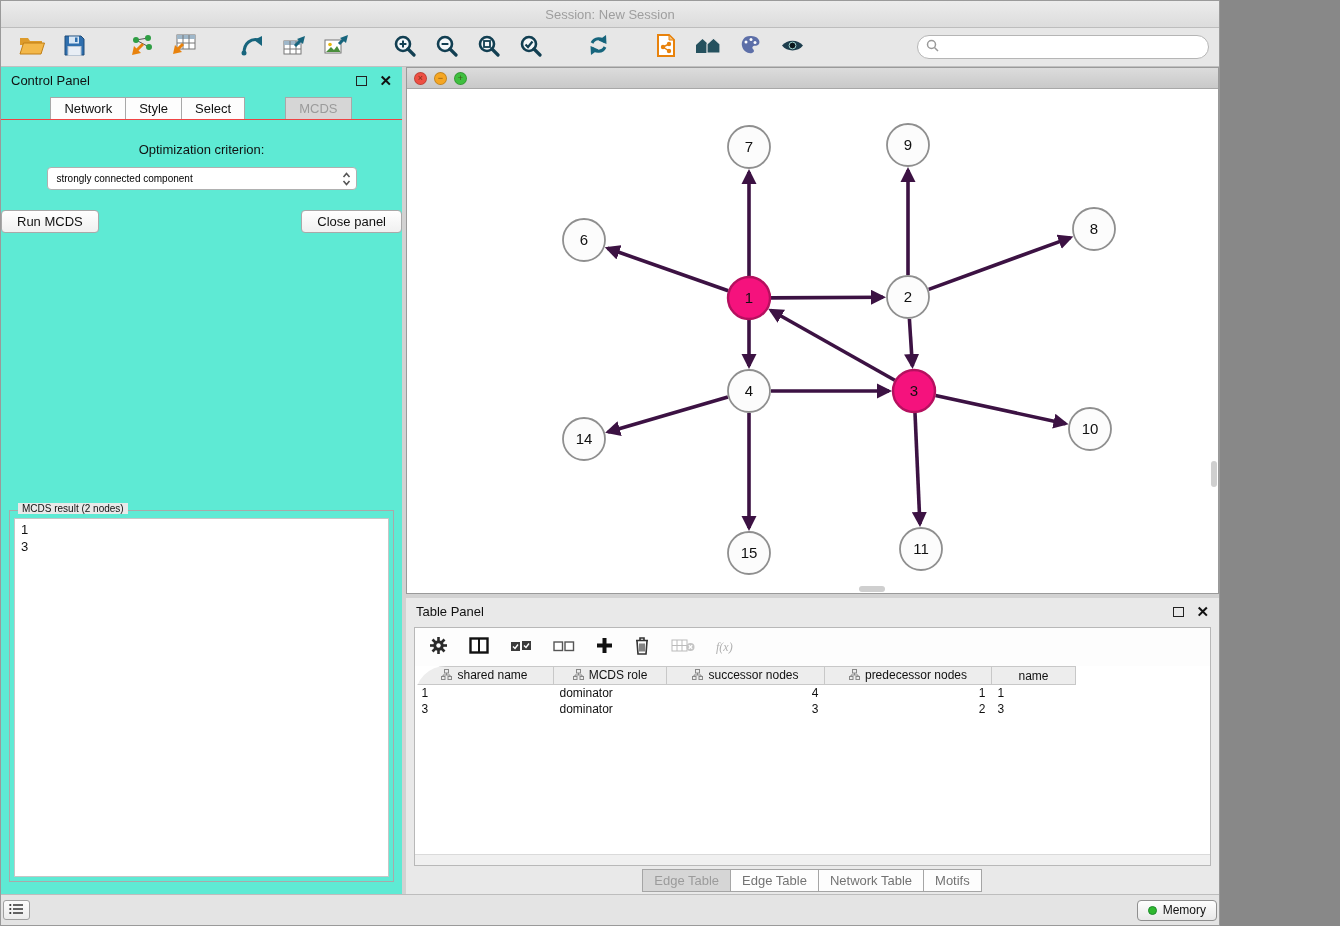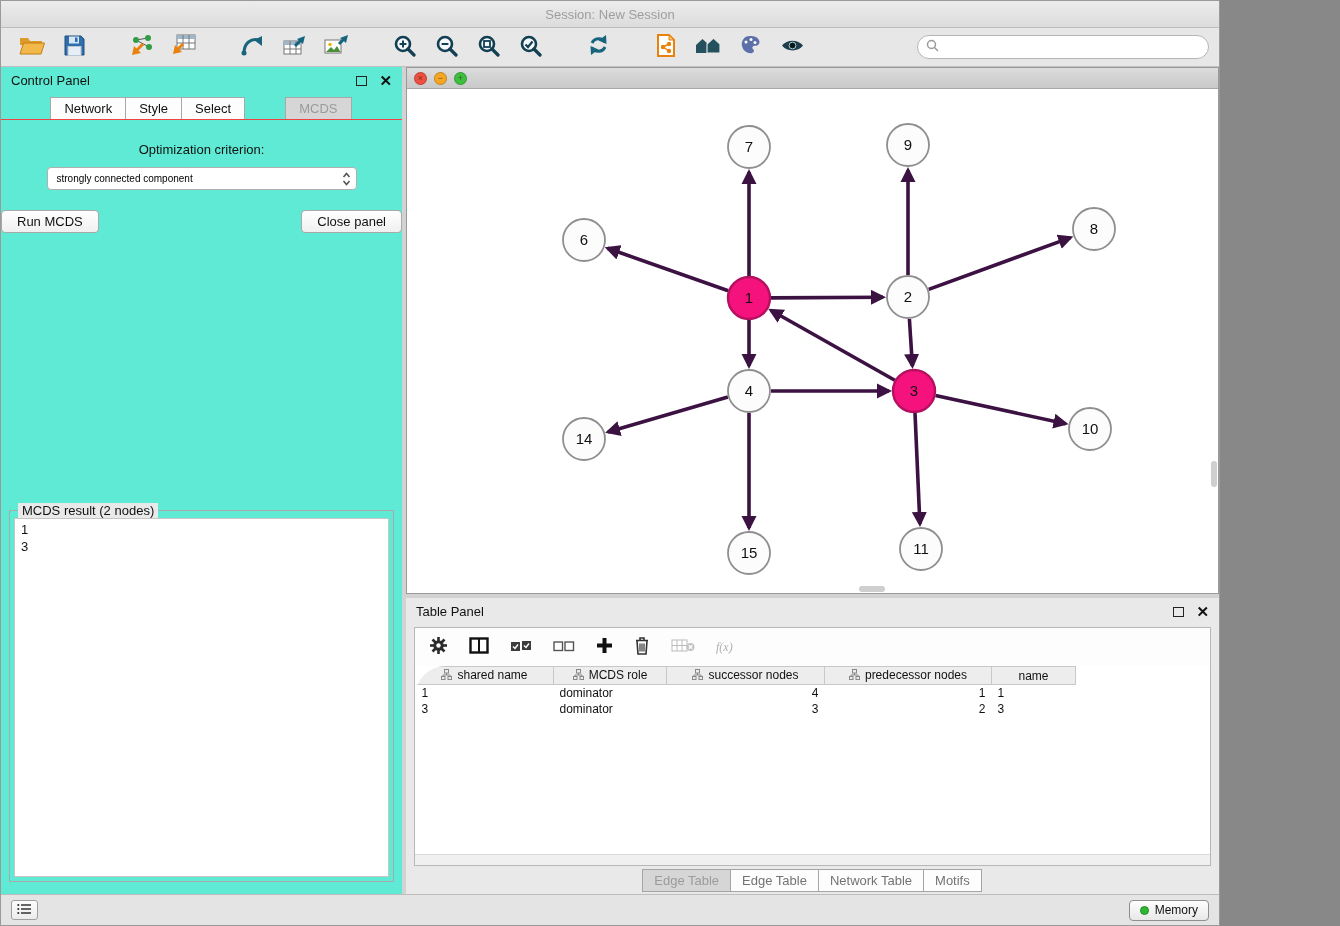--- a/index.html
+++ b/index.html
@@ -36,21 +36,21 @@
   .opt-label { text-align:center; font-size:13px; color:#111; }
   .combo { width:310px; height:23px; margin:10px auto 0; background:#fff; border:1px solid #b0b0b0; border-radius:4px;
            display:flex; align-items:center; padding-left:9px; font-size:10px; cursor:pointer; }
   .combo-text { flex:1; }
   .combo-stepper { width:18px; height:100%; display:flex; align-items:center; justify-content:center; }
   .btn-row { display:flex; justify-content:space-between; gap:21px; margin-top:20px; }
   .push-btn { height:23px; padding:0 15px; font-size:13px; font-family:"Liberation Sans",sans-serif; color:#111;
               background:linear-gradient(#ffffff,#f0f0f0); border:1px solid #a9a9a9; border-radius:4px; cursor:pointer; }
   .cp-fill { flex:1; }
   .groupbox { margin:0 8px 12px; height:372px; border:1px solid #a9a9a9; position:relative; padding:7px 4px 4px; }
-  .groupbox-legend { position:absolute; top:-8px; left:8px; background:#e9e9e9; padding:0 4px; font-size:13px; color:#111; }
+  .groupbox-legend { position:absolute; top:-8px; left:8px; background:#e9e9e9; padding:0 4px; font-size:10px; color:#111; }
   .result-area { width:100%; height:100%; background:#fff; border:1px solid #c6c6c6; font-size:13px; line-height:17px;
                  padding:2px 6px; white-space:pre; overflow:auto; color:#111; }
 
   
   .vsplit { width:4px; flex:0 0 4px; background:#d2d2d2; cursor:col-resize; }
   .hsplit { height:4px; flex:0 0 4px; background:#d2d2d2; cursor:row-resize; }
 
   
   .right-col { flex:1; display:flex; flex-direction:column; min-width:0; }
 
@@ -83,21 +83,21 @@
   table.node-table td { height:16px; padding:0 6px; white-space:nowrap; }
   td.c2 { text-align:right; padding-right:14px; }
   td.c3 { text-align:right; padding-right:8px; }
   td.c4 { text-align:left; padding-left:10px; }
   .tp-hscroll { height:11px; flex:0 0 11px; background:#f0f0f0; border-top:1px solid #dadada; }
   .tp-tabs { height:28px; flex:0 0 28px; display:flex; align-items:center; justify-content:center; }
   .tp-tab { border:1px solid #a5a5a5; background:#fdfdfd; padding:3px 11px; font-size:13px; color:#737373; margin-left:-1px; cursor:pointer; }
   .tp-tab.active { background:#d6d6d6; color:#9b9b9b; }
 
   
-  .statusbar { height:31px; flex:0 0 31px; background:#e4e4e4; border-top:1px solid #bdbdbd; display:flex; align-items:center; padding:0 10px; }
+  .statusbar { height:31px; flex:0 0 31px; background:#e4e4e4; border-top:1px solid #bdbdbd; display:flex; align-items:center; padding:0 2px; }
   .list-btn { width:27px; height:20px; border:1px solid #a0a0a0; border-radius:3px; background:linear-gradient(#fcfcfc,#ececec);
               display:flex; align-items:center; justify-content:center; cursor:pointer; }
   .sb-spacer { flex:1; }
   .memory-btn { display:flex; align-items:center; gap:6px; padding:2px 10px; height:21px; border:1px solid #8f8f8f; border-radius:4px;
                 background:linear-gradient(#fefefe,#e8e8e8); font-size:12px; color:#111; cursor:pointer; }
   .mem-dot { width:9px; height:9px; border-radius:50%; border:1px solid #1d8a2d; }
 </style>
 </head>
 <body>
 

